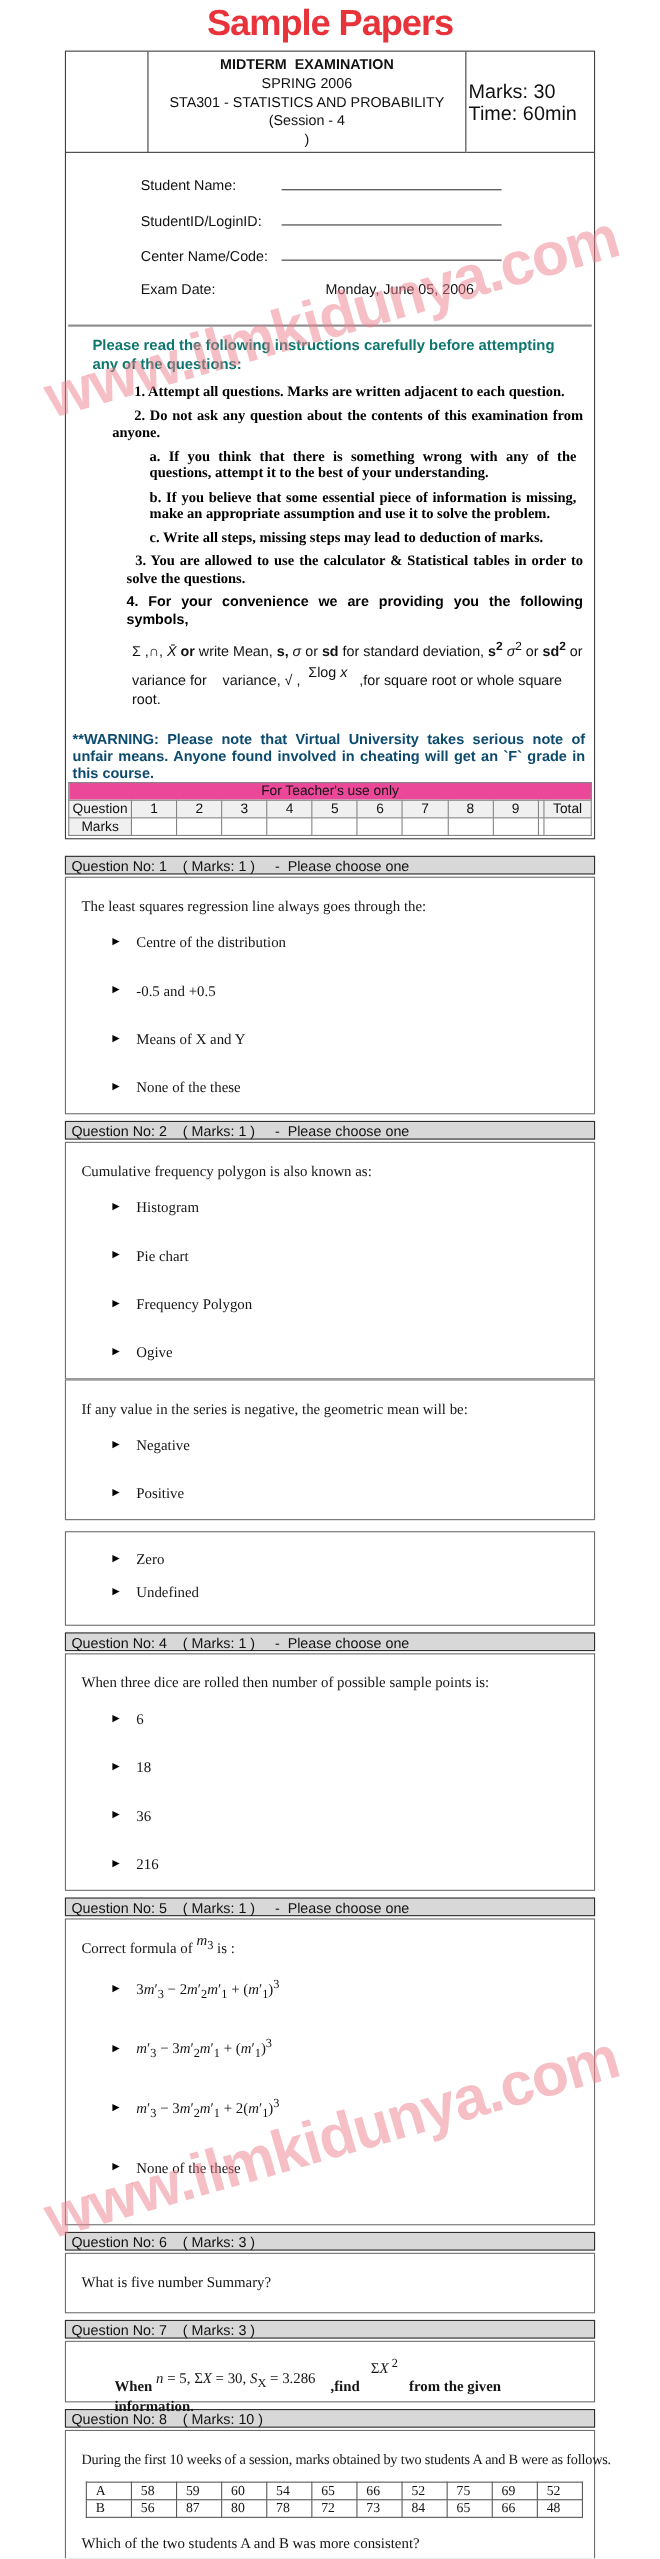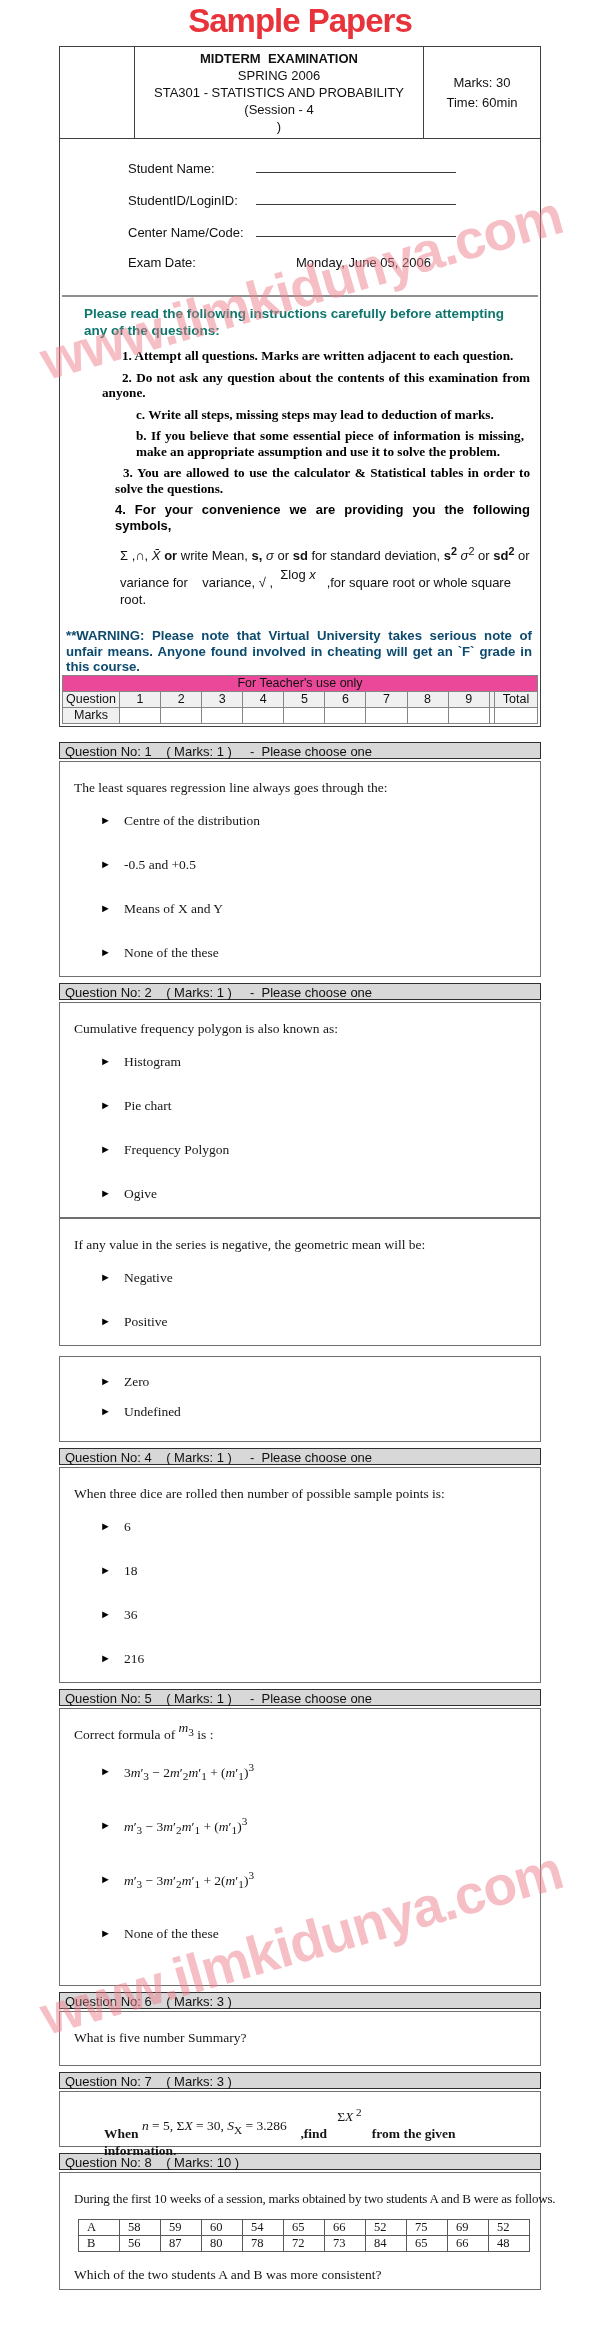--- a/index.html
+++ b/index.html
@@ -13,21 +13,21 @@
   .page-title{margin:2px 0 6px;text-align:center;font:bold 33px "Liberation Sans",sans-serif;
         color:#e8333a;letter-spacing:-1px;}
   .content{margin:0 59px;width:482px;position:relative;z-index:2;}
 
   
   .main-box{border:1.5px solid #3f3f3f;min-height:672px;box-sizing:border-box;
         display:flex;flex-direction:column;}
   .header-table{width:100%;border-collapse:collapse;table-layout:fixed;}
   .header-table td{border-bottom:1.5px solid #3f3f3f;vertical-align:middle;padding:3px 2px;}
   .hcell-left{width:70px;border-right:1.5px solid #3f3f3f;}
-  .hcell-right{width:112px;border-left:1.5px solid #3f3f3f;text-align:center;font-size:13px;line-height:20px;}
+  .hcell-right{width:112px;border-left:1.5px solid #3f3f3f;font-size:18px;line-height:20px;}
   .hcell-center{text-align:center;font-size:13px;line-height:17px;}
   .exam-type{font-weight:bold;white-space:pre;}
   .student-info{padding:20px 0 0 68px;font-size:13px;}
   .srow{height:15px;margin-bottom:17px;}
   .srow .slabel{display:inline-block;width:128px;}
   .fline{display:inline-block;width:200px;height:13px;border-bottom:1.4px solid #3a3a3a;}
   .sdate{margin-left:40px;}
   .sep{border:none;border-top:2px solid #8f8f8f;margin:8px 2px 0;}
   .inst-heading{margin:8px 24px 0;font-weight:bold;font-size:13.5px;color:#0f766e;line-height:17px;}
   .inst{font:bold 13.2px "Liberation Serif",serif;text-align:justify;line-height:15.5px;color:#000000;}
@@ -120,22 +120,23 @@
         <div class="srow">
           <span class="slabel">Exam Date:</span><span class="sdate">Monday, June 05, 2006</span>
         </div>
       </div>
 
       <hr class="sep">
 
       <p class="inst-heading">Please read the following instructions carefully before attempting any of the questions:</p>
       <p class="inst i1">1.  Attempt all questions. Marks are written adjacent to each question.</p>
       <p class="inst i2">2.  Do not ask any question about the contents of this examination from anyone.</p>
+      <p class="inst sub">a.   If you think that there is something wrong with any of the questions, attempt it to the best of your understanding.</p>
+      <p class="inst sub">b.   If you believe that some essential piece of information is missing, make an appropriate assumption and use it to solve the problem.</p>
       <p class="inst sub">c.    Write all steps, missing steps may lead to deduction of marks.</p>
-      <p class="inst sub">b.   If you believe that some essential piece of information is missing, make an appropriate assumption and use it to solve the problem.</p>
       <p class="inst i3">3.   You are allowed to use the calculator &amp; Statistical tables in order to solve the questions.</p>
       <p class="inst i4">4. For your convenience we are providing you the following symbols,</p>
       <p class="symbols">Σ ,∩, <i>X̄</i>  <b>or</b> write Mean, <b>s,</b> <i>σ</i>  or <b>sd</b> for standard deviation, <b>s<sup>2</sup></b>  <i>σ</i><sup>2</sup>  or <b>sd<sup>2</sup></b> or</p>
       <p class="symbols s2">variance for&nbsp;&nbsp;&nbsp;&nbsp;variance, √ ,&nbsp; <span class="lift2">Σlog <i>x</i></span> &nbsp;&nbsp;,for square root or whole square root.</p>
 
       <p class="warning">**WARNING: Please note that Virtual University takes serious note of unfair means. Anyone found involved in cheating will get an `F` grade in this course.</p>
 
       <table class="teacher-table">
         <tbody>
             <tr>

